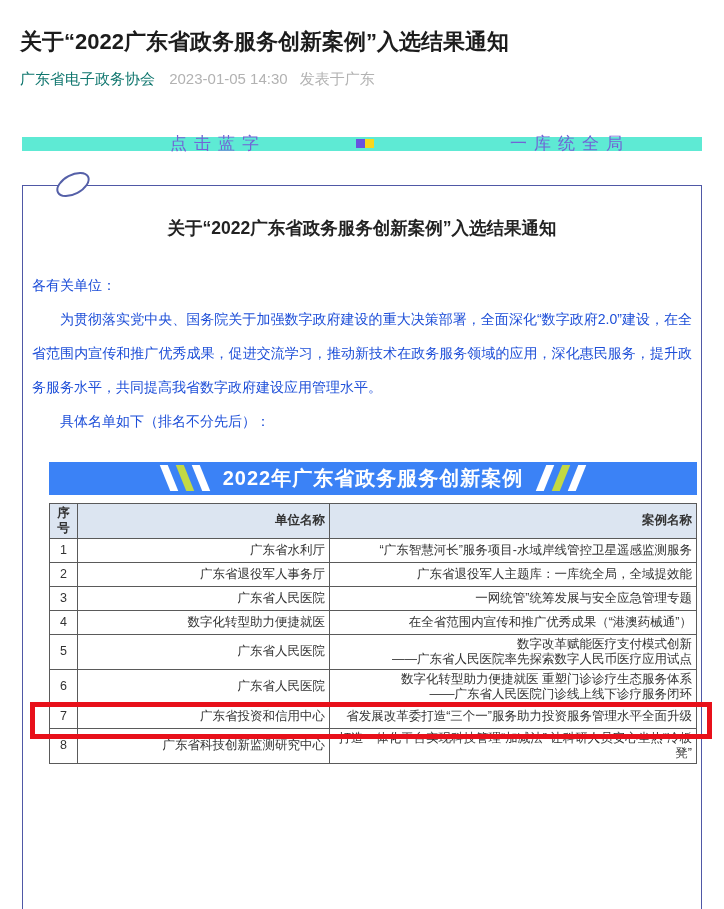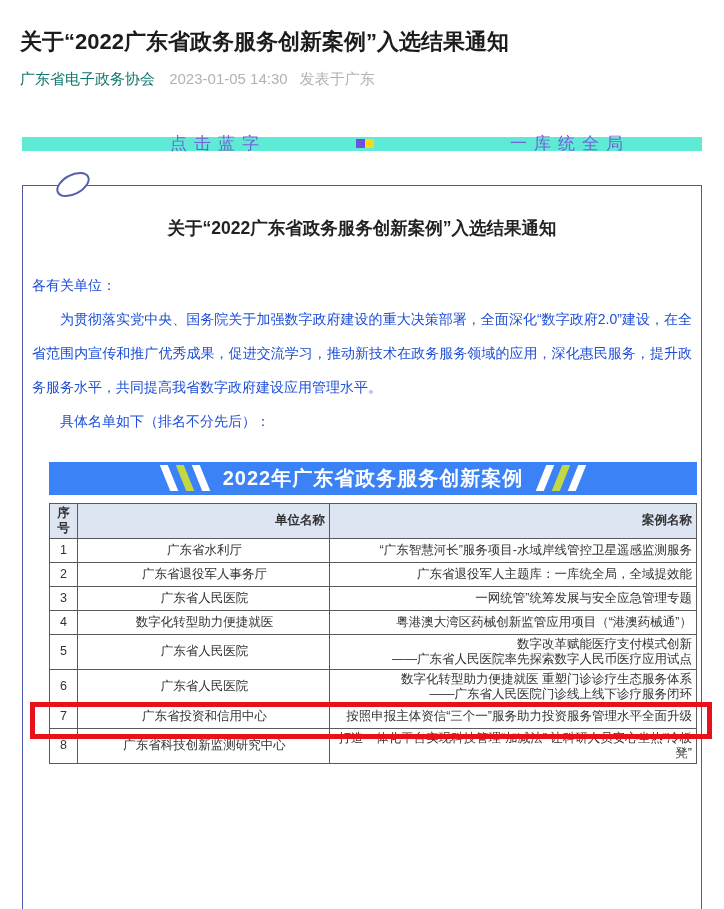--- a/index.html
+++ b/index.html
@@ -50,21 +50,21 @@
   .table-wrap { position:relative; margin:8px 4px 0 26px; }
   table.cases { width:100%; border-collapse:collapse; font-size:12.5px; color:#333;
     table-layout:fixed; }
   .cases th, .cases td { border:1px solid #5a5a5a; padding:2px 4px; line-height:15px; }
   .cases th { background:#dce5f1; font-weight:700; height:22px; }
   .cases th.h-no { width:28px; }
   .cases th.h-org { width:252px; text-align:right; }
   .cases th.h-case { text-align:right; }
   .cases td { height:24px; }
   td.c-no { text-align:center; }
-  td.c-org { text-align:center; padding-left:6px; }
+  td.c-org { text-align:right; padding-left:6px; }
   td.c-case { text-align:right; white-space:pre-line; }
 
   .highlight-box { position:absolute; left:-19px; right:-15px; top:199px; height:37px;
     border:5px solid #e8101a; pointer-events:none; }
 </style>
 </head>
 <body>
 
 <div class="article">
 
@@ -125,38 +125,38 @@
             <td class="c-case">广东省退役军人主题库：一库统全局，全域提效能</td>
           </tr>
           <tr>
             <td class="c-no">3</td>
             <td class="c-org">广东省人民医院</td>
             <td class="c-case">一网统管”统筹发展与安全应急管理专题</td>
           </tr>
           <tr>
             <td class="c-no">4</td>
             <td class="c-org">数字化转型助力便捷就医</td>
-            <td class="c-case">粤港澳大湾区药械创新监管应用项目（“港澳药械通”）</td>
+            <td class="c-case">在全省范围内宣传和推广优秀成果（“港澳药械通”）</td>
           </tr>
           <tr>
             <td class="c-no">5</td>
             <td class="c-org">广东省人民医院</td>
             <td class="c-case">数字改革赋能医疗支付模式创新
 ——广东省人民医院率先探索数字人民币医疗应用试点</td>
           </tr>
           <tr>
             <td class="c-no">6</td>
             <td class="c-org">广东省人民医院</td>
             <td class="c-case">数字化转型助力便捷就医 重塑门诊诊疗生态服务体系
 ——广东省人民医院门诊线上线下诊疗服务闭环</td>
           </tr>
           <tr>
             <td class="c-no">7</td>
             <td class="c-org">广东省投资和信用中心</td>
-            <td class="c-case">按照申报主体资信“三个一”服务助力投资服务管理水平全面升级</td>
+            <td class="c-case">省发展改革委打造“三个一”服务助力投资服务管理水平全面升级</td>
           </tr>
           <tr>
             <td class="c-no">8</td>
             <td class="c-org">广东省科技创新监测研究中心</td>
             <td class="c-case">打造一体化平台实现科技管理“加减法” 让科研人员安心坐热“冷板凳”</td>
           </tr>
 
         </tbody>
       </table>
       <div class="highlight-box"></div>

